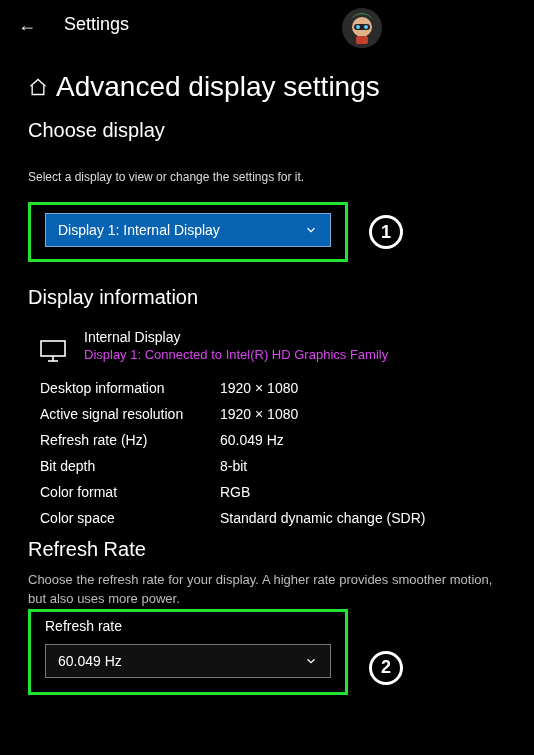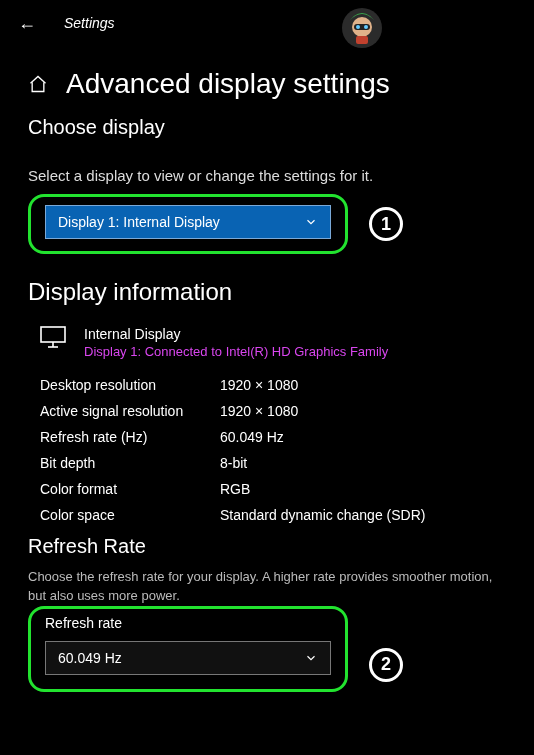--- a/index.html
+++ b/index.html
@@ -13,36 +13,36 @@
     overflow: hidden;
     position: relative;
   }
   .topbar {
     display: flex;
     align-items: center;
     gap: 28px;
     padding: 14px 18px;
   }
   .back-arrow { font-size: 18px; line-height: 1; cursor: pointer; }
-  .topbar-title { font-size: 14px; font-style: italic; }
+  .topbar-title { font-size: 18px; }
   .content { padding: 0 28px 20px 28px; }
   .title-row {
     display: flex;
     align-items: center;
-    gap: 18px;
+    gap: 8px;
     margin-top: 22px;
     margin-bottom: 16px;
   }
   .home-icon svg { display: block; }
   .page-title { font-size: 28px; font-weight: 400; }
   h2.sub { font-size: 20px; font-weight: 400; margin-bottom: 28px; }
-  .desc-small { font-size: 15px; color: #ddd; margin-bottom: 10px; }
+  .desc-small { font-size: 12px; color: #ddd; margin-bottom: 18px; }
   .highlight-box {
     border: 3px solid #22e32f;
-    border-radius: 16px;
+    border-radius: 0;
     padding: 8px 14px 12px 14px;
     position: relative;
     margin-bottom: 18px;
   }
   .dropdown {
     display: flex;
     align-items: center;
     justify-content: space-between;
     padding: 8px 12px;
     border: 1px solid #888;
@@ -60,25 +60,25 @@
     background: #000;
     color: #fff;
     display: flex;
     align-items: center;
     justify-content: center;
     font-weight: 700;
     font-size: 18px;
   }
   .step1 { right: -58px; top: 50%; transform: translateY(-50%); }
   .step2 { right: -58px; top: 70%; transform: translateY(-50%); }
-  .section-head { font-size: 24px; font-weight: 400; margin: 18px 0 20px 0; }
+  .section-head { font-size: 20px; font-weight: 400; margin: 18px 0 20px 0; }
   .monitor-line {
     display: flex;
     gap: 18px;
-    align-items: flex-start;
+    align-items: flex-end;
     padding-left: 12px;
     margin-bottom: 18px;
   }
   .monitor-icon svg { display: block; }
   .monitor-name { font-size: 14px; font-weight: 400; }
   .monitor-sub { font-size: 13px; color: #d946ef; margin-top: 2px; }
   .kv-grid {
     display: grid;
     grid-template-columns: 180px 1fr;
     row-gap: 10px;
@@ -158,21 +158,21 @@
         <line x1="13" y1="16" x2="13" y2="21"></line>
       </svg>
     </span>
     <div>
       <div class="monitor-name">Internal Display</div>
       <div class="monitor-sub">Display 1: Connected to Intel(R) HD Graphics Family</div>
     </div>
   </div>
 
   <div class="kv-grid">
-    <div class="k">Desktop resolution</div>
+    <div class="k">Desktop information</div>
     <div class="v">1920 × 1080</div>
     <div class="k">Active signal resolution</div>
     <div class="v">1920 × 1080</div>
     <div class="k">Refresh rate (Hz)</div>
     <div class="v">60.049 Hz</div>
     <div class="k">Bit depth</div>
     <div class="v">8-bit</div>
     <div class="k">Color format</div>
     <div class="v">RGB</div>
     <div class="k">Color space</div>

